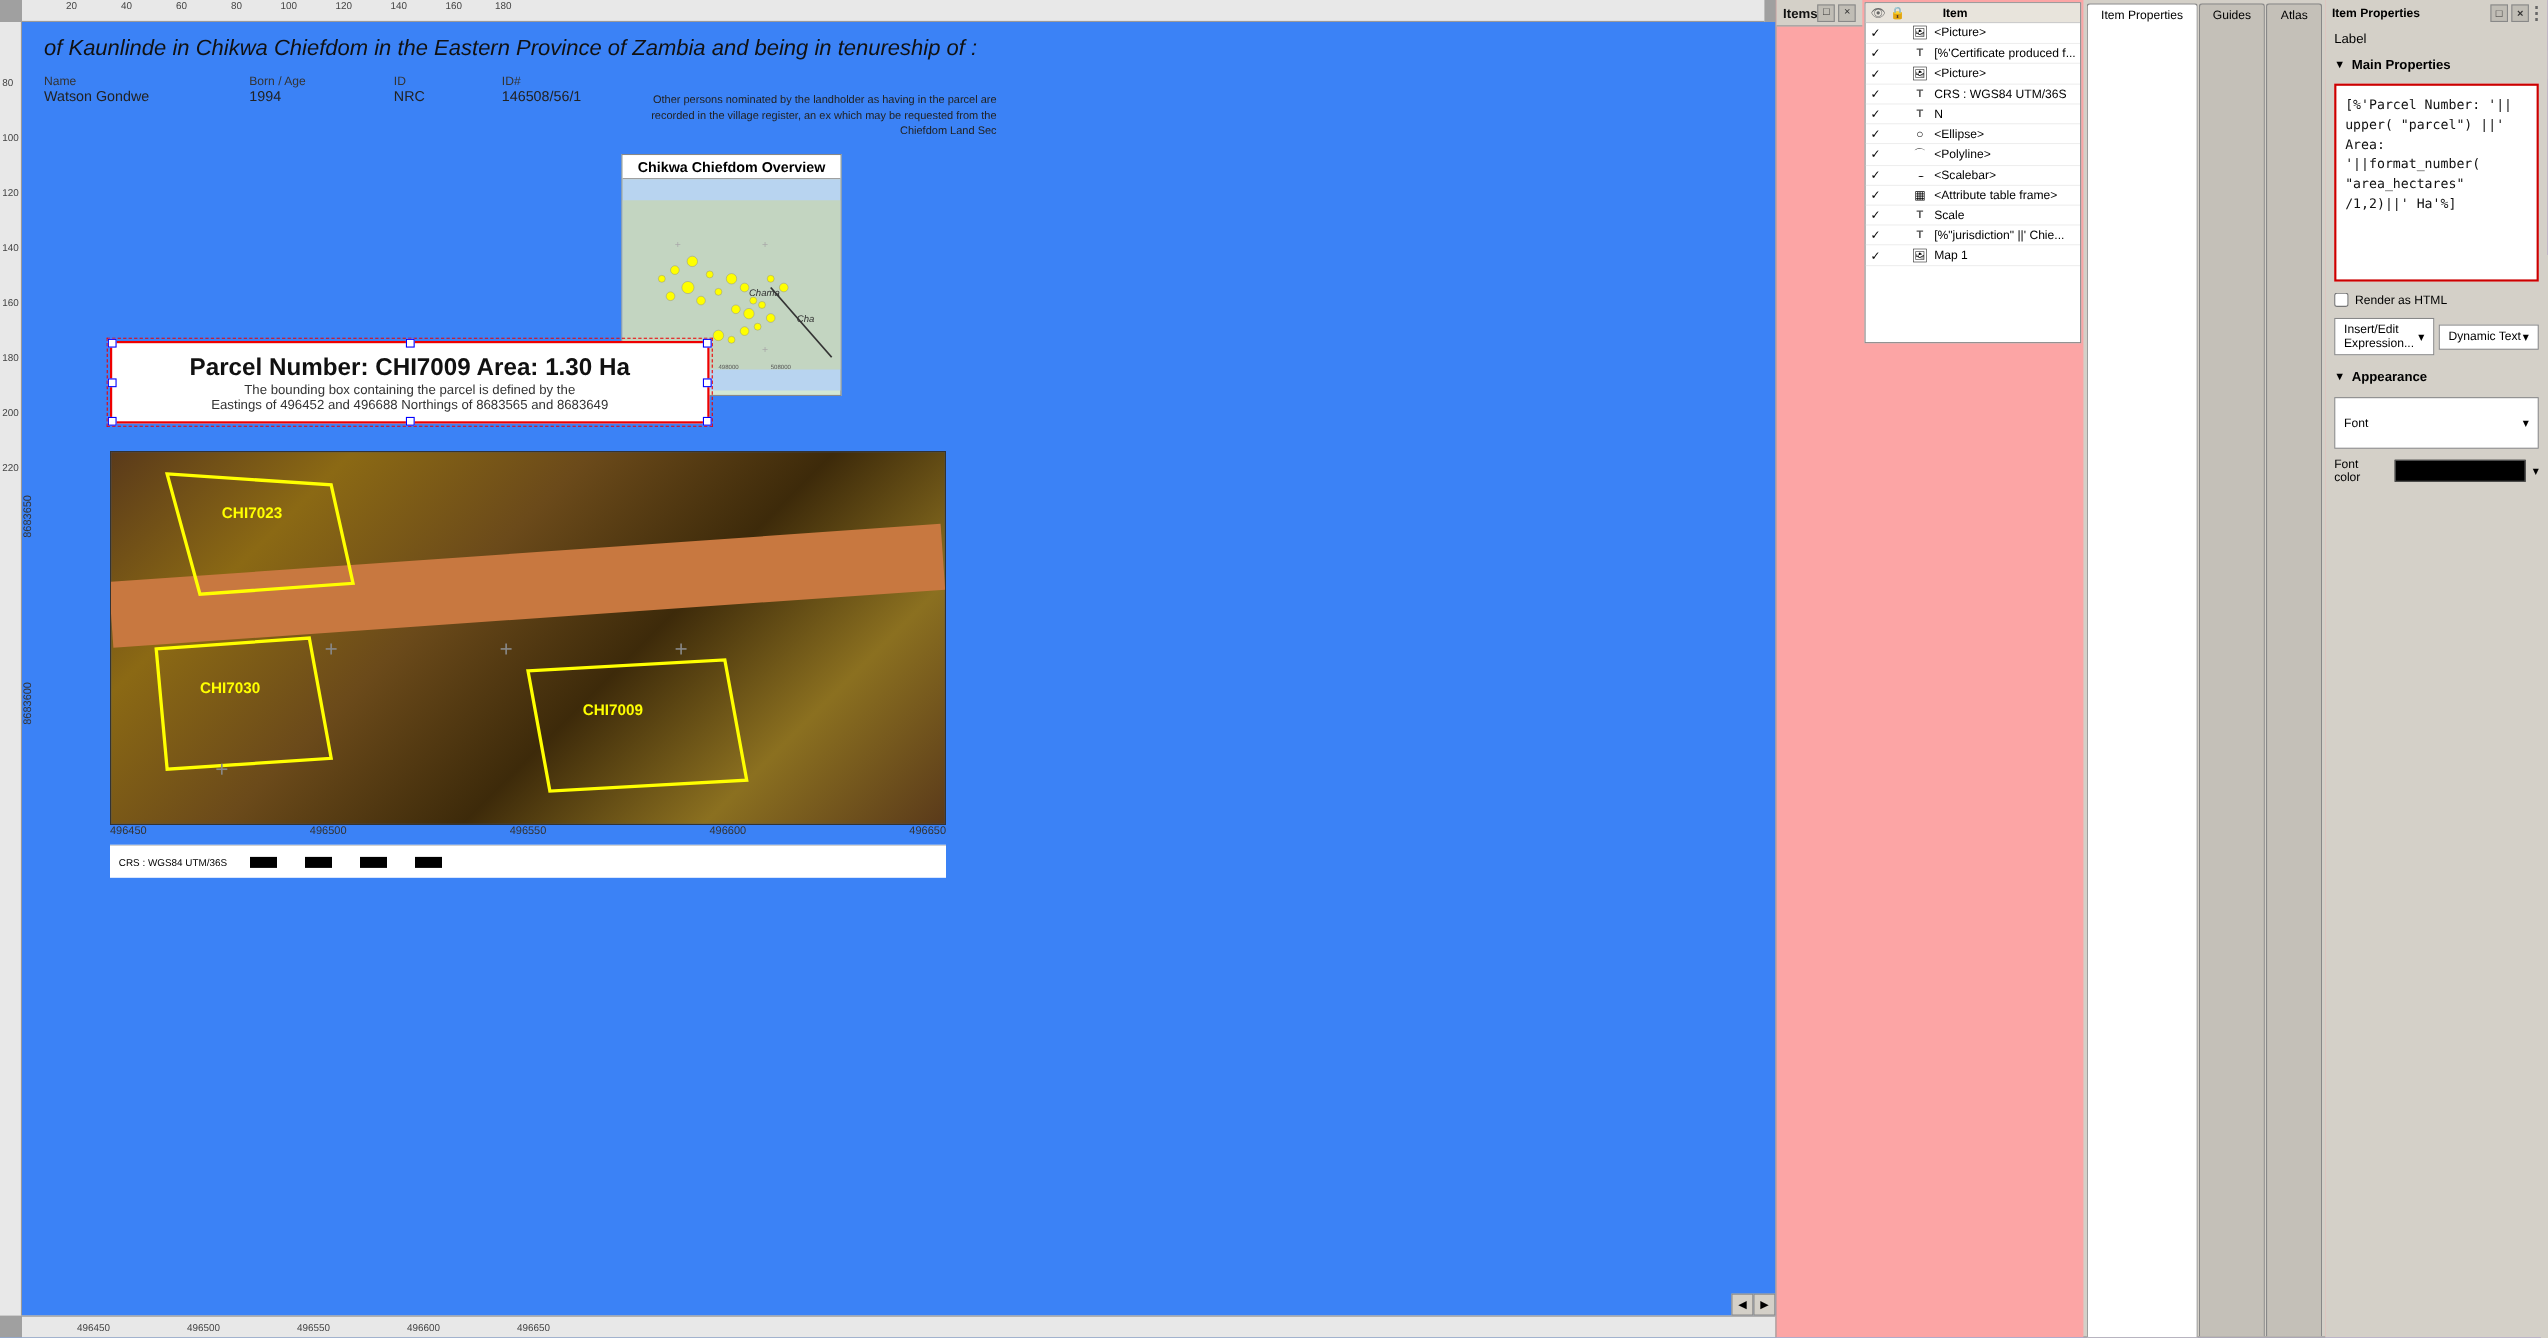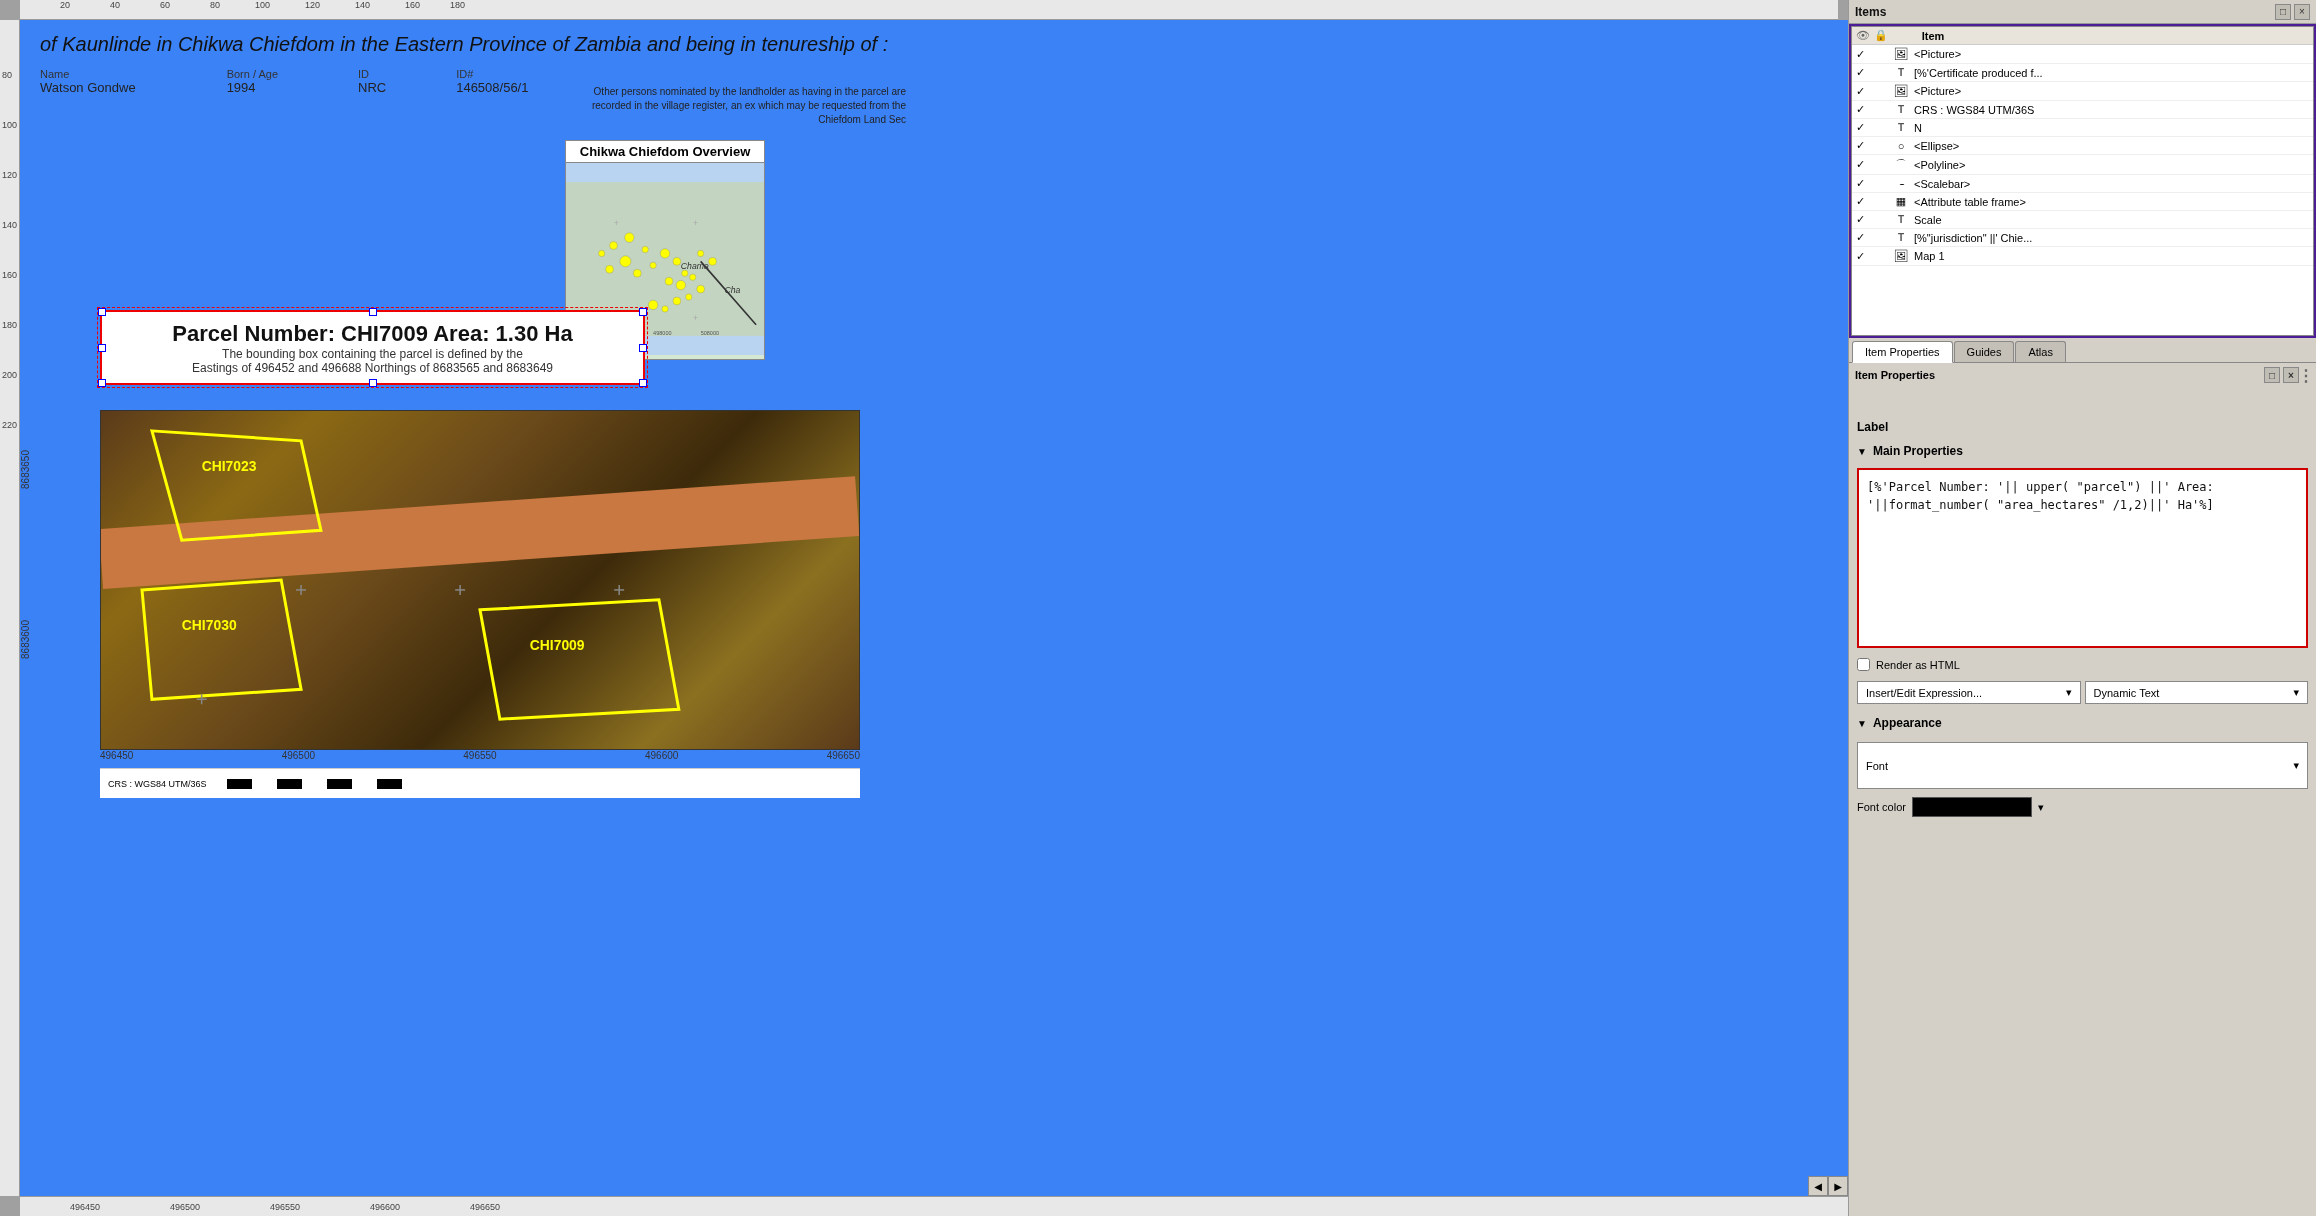--- a/index.html
+++ b/index.html
@@ -164,24 +164,24 @@
     }
     .overview-map-body {
       background: #b8d4f0;
       width: 100%;
       height: calc(100% - 26px);
       position: relative;
     }
 
     
     .right-panel {
-      width: 468px;
-      background: #4c1d95;
-      display: flex;
-      flex-direction: column;
+      width: 702px;
+      background: #fca5a5;
+      display: flex;
+      flex-direction: row;
       border-left: 1px solid #999;
       height: 100%;
     }
 
     
     .panel-header {
       background: #d4d0c8;
       border-bottom: 1px solid #999;
       display: flex;
       align-items: center;
@@ -287,22 +287,21 @@
     }
 
     .ip-label-row {
       display: flex;
       align-items: center;
       padding: 4px 8px;
       gap: 6px;
     }
     .ip-label-text {
       font-size: 12px;
-      font-weight: bold;
-      margin-top: 29px;
+      font-weight: normal;
     }
 
     
     .main-props-header {
       display: flex;
       align-items: center;
       padding: 6px 8px;
       background: #d4d0c8;
       font-size: 12px;
       font-weight: bold;

